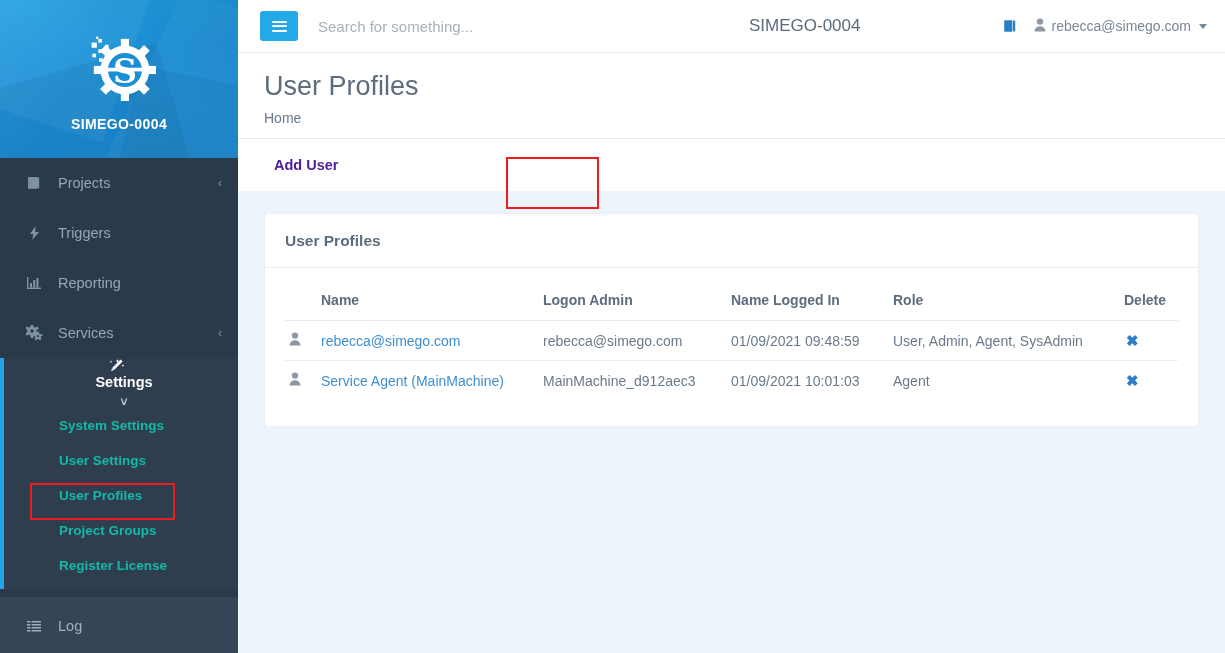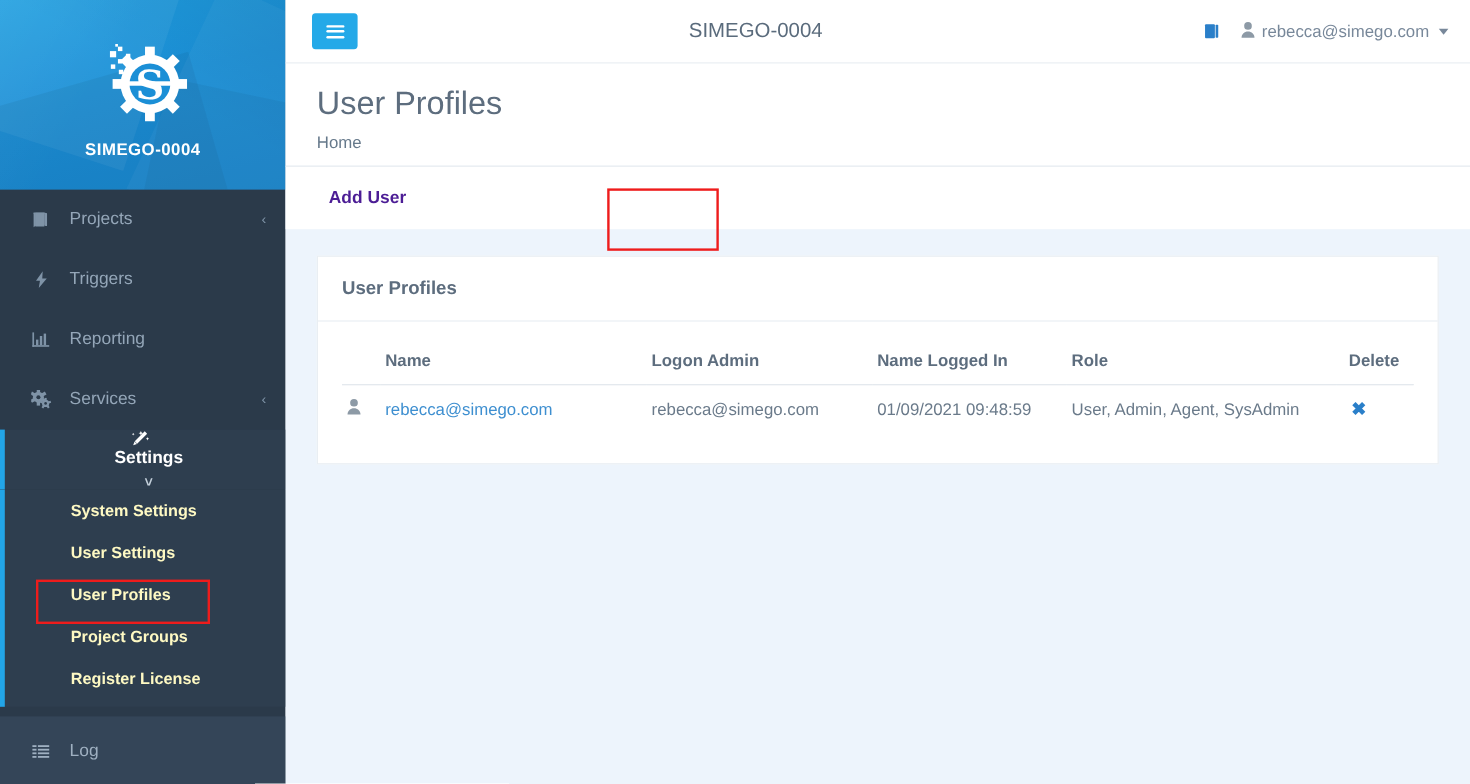--- a/index.html
+++ b/index.html
@@ -72,21 +72,21 @@
   .nav-item.active::before {
     content: ""; position: absolute; left: 0; top: 0; bottom: 0;
     width: 4px; background: #22a5e8;
   }
   .subnav { background: #2e3e4f; padding-bottom: 6px; }
   .subnav-item {
     position: relative;
     height: 35px;
     display: flex; align-items: center;
     padding-left: 59px;
-    color: #fef9c3; font-size: 13.5px; font-weight: bold;
+    color: #14b8a6; font-size: 13.5px; font-weight: bold;
     cursor: pointer; user-select: none;
   }
   .subnav::before {
     content: ""; position: absolute; left: 0; width: 4px;
   }
   .subnav-wrap { position: relative; }
   .subnav-wrap::before {
     content: ""; position: absolute; left: 0; top: 0; bottom: 0;
     width: 4px; background: #22a5e8; z-index: 3;
   }
@@ -394,20 +394,21 @@
   <div id="main">
 
     <header id="topbar">
       <button id="hamburger">
         <span class="bars">
             <i></i>
             <i></i>
             <i></i>
           </span>
       </button>
+      <input id="search-input" type="text" placeholder="Search for something..." style="">
       <div id="topbar-title">SIMEGO-0004</div>
       <div id="topbar-right">
         <span id="book-btn">
           <svg width="16" height="16" viewBox="0 0 16 16" fill="currentColor">
             <rect x="2.2" y="2.2" width="8.2" height="11.6" rx="0.8"></rect>
             <rect x="11" y="2.6" width="2.2" height="10.8" rx="0.6"></rect>
           </svg>
         </span>
         <span id="user-menu">
           <span>
@@ -459,20 +460,39 @@
                 <td class="col-name">
                   <span class="user-link">rebecca@simego.com</span>
                 </td>
                 <td class="col-logon">rebecca@simego.com</td>
                 <td class="col-last">01/09/2021 09:48:59</td>
                 <td class="col-role">User, Admin, Agent, SysAdmin</td>
                 <td class="col-delete">
                   <span class="del-x">✖</span>
                 </td>
               </tr>
+              <tr>
+                <td class="col-icon">
+                  <span class="user-ico">
+                    <svg width="12" height="14" viewBox="0 0 12 14" fill="currentColor">
+                      <circle cx="6" cy="3.6" r="3.2"></circle>
+                      <path d="M0.6 13.4c0-3 2.4-5.2 5.4-5.2s5.4 2.2 5.4 5.2z"></path>
+                    </svg>
+                  </span>
+                </td>
+                <td class="col-name">
+                  <span class="user-link">Service Agent (MainMachine)</span>
+                </td>
+                <td class="col-logon">MainMachine_d912aec3</td>
+                <td class="col-last">01/09/2021 10:01:03</td>
+                <td class="col-role">Agent</td>
+                <td class="col-delete">
+                  <span class="del-x">✖</span>
+                </td>
+              </tr>
             </tbody>
           </table>
         </div>
       </section>
     </div>
 
     <div class="redbox" id="redbox-adduser"></div>
   </div>
 </div>
 

